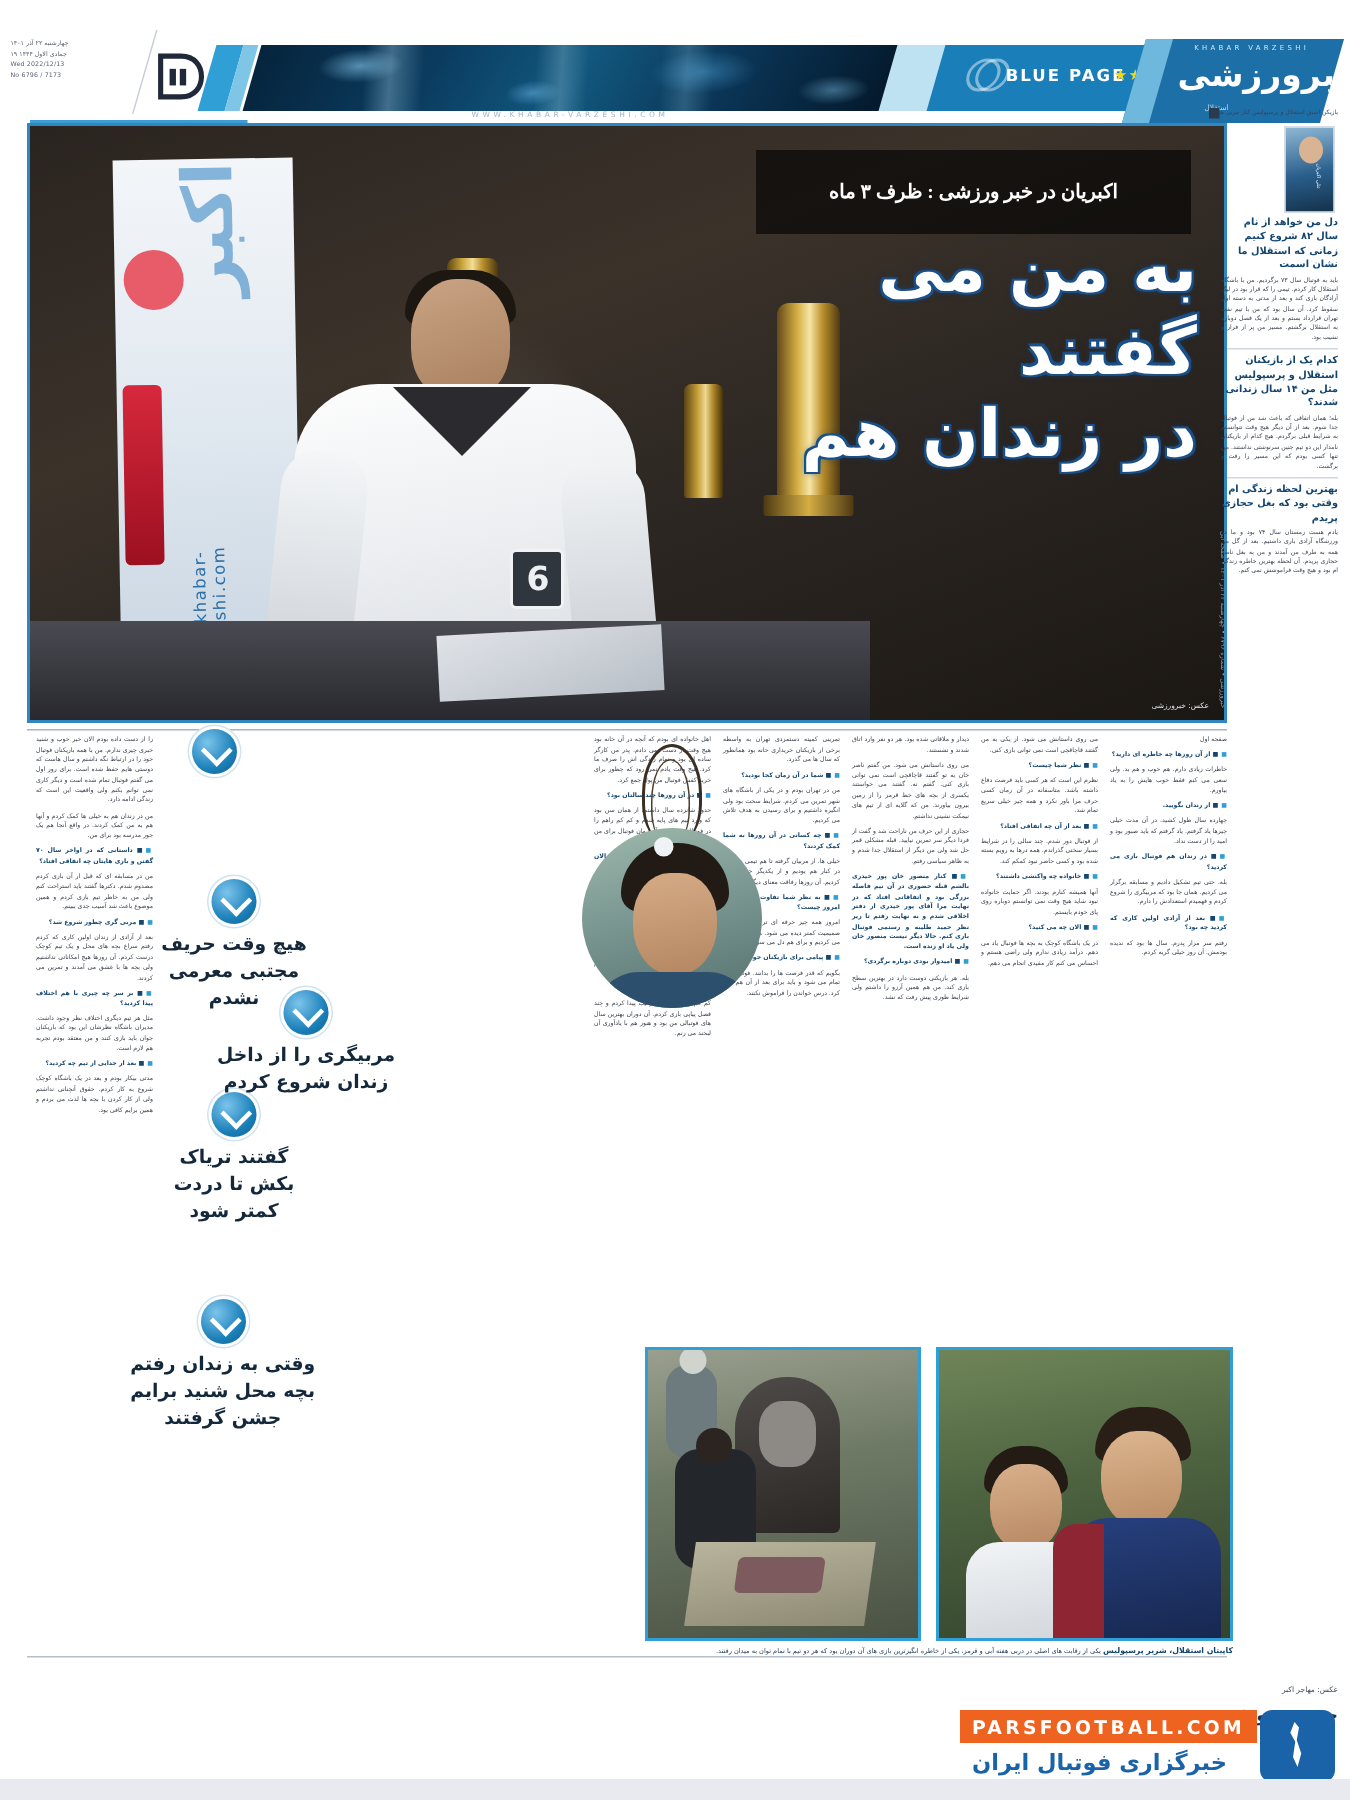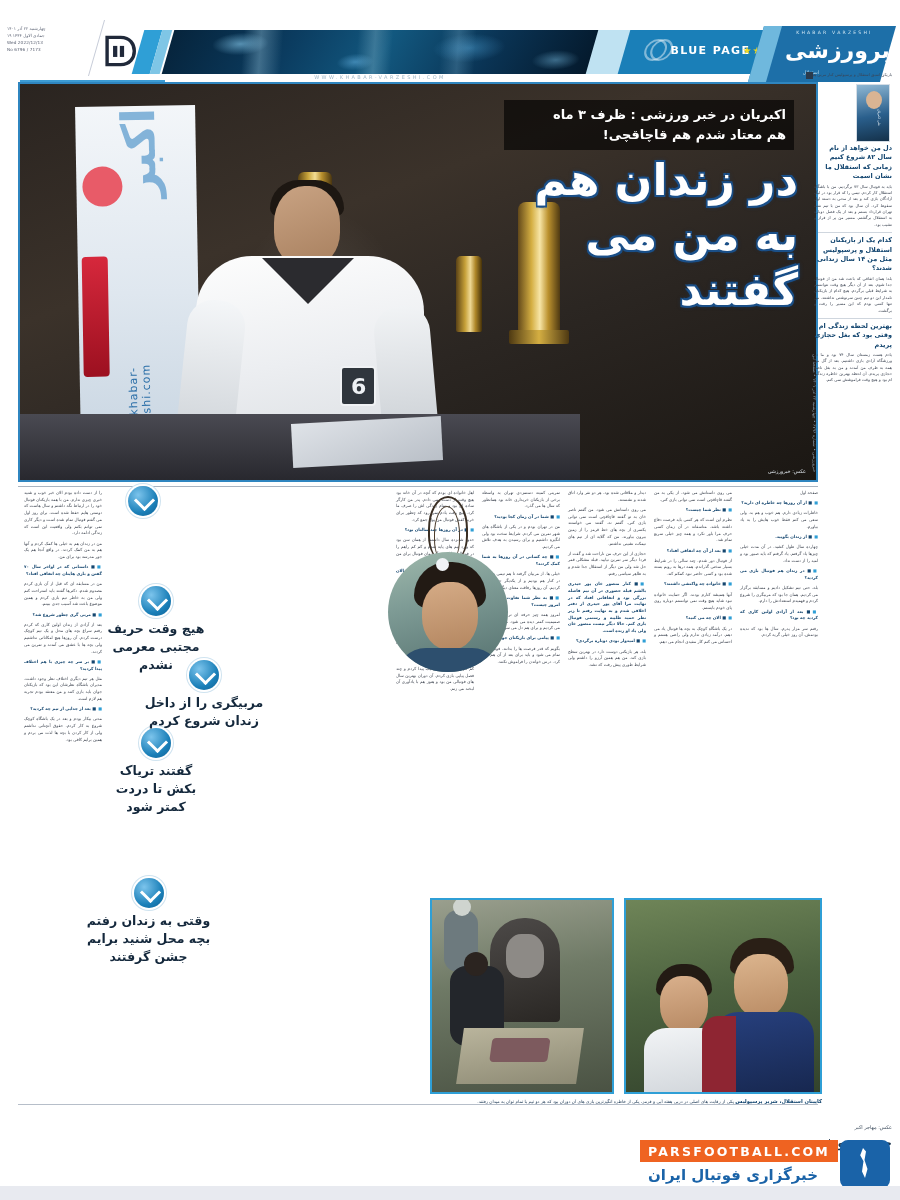--- a/index.html
+++ b/index.html
@@ -288,22 +288,23 @@
     width: 150px; height: 44px;
     background: linear-gradient(160deg,#dfe3e8,#b9bfc7);
     transform: rotate(-3deg);
   }
 
   
   .kicker {
     position: absolute; right: 22px; top: 16px;
     width: 290px;
     background: rgba(0,0,0,.62);
-    padding: 5px 8px;
-    text-align: right;
+    padding: 18px 8px;
+    text-align: center;
+    font-family: Liberation Serif, serif;
   }
   .kicker div {
     font-size: 13px; font-weight: bold; color: #ffffff;
     line-height: 1.55; direction: rtl;
   }
   .headline {
     position: absolute; right: 18px; top: 68px;
     width: 330px; text-align: right; direction: rtl;
   }
   .headline div {
@@ -680,26 +681,25 @@
         <div class="subj-sleeve-l"></div>
         <div class="subj-sleeve-r"></div>
         <div class="subj-badge"></div>
       </div>
 
       <div class="desk"></div>
       <div class="papers"></div>
 
       <div class="kicker">
         <div>اکبریان در خبر ورزشی : ظرف ۳ ماه</div>
-        <div>هم معتاد شدم هم قاچاقچی!</div>
       </div>
 
       <div class="headline">
+        <div>به من می گفتند</div>
         <div>در زندان هم</div>
-        <div>به من می گفتند</div>
       </div>
 
       <div class="photo-credit">عکس: خبرورزشی</div>
       <div class="side-vert">خبرورزشی • شماره ۶۷۹۶ • چهارشنبه ۲۲ آذر ۱۴۰۱ • صفحه آبی</div>
     </div>
   </div>
 
   <div class="sidebar">
     <div class="sb-photo">
       <div class="sb-photo-cap">علی اکبریان</div>
@@ -808,21 +808,21 @@
 
     <div class="pullgroup" style="right:602px; top:96px; width:120px;">
       <div class="pull-arrow"></div>
       <div class="pull-text">
         <div>هیچ وقت حریف</div>
         <div>مجتبی معرمی</div>
         <div>نشدم</div>
       </div>
     </div>
 
-    <div class="pullgroup" style="right:602px; top:388px; width:135px;">
+    <div class="pullgroup" style="right:602px; top:376px; width:135px;">
       <div class="pull-arrow"></div>
       <div class="pull-text">
         <div>وقتی به زندان رفتم</div>
         <div>بچه محل شنید برایم</div>
         <div>جشن گرفتند</div>
       </div>
     </div>
 
     <div class="pullgroup" style="right:600px; top:-4px; width:150px;">
       <div class="pull-arrow"></div>

